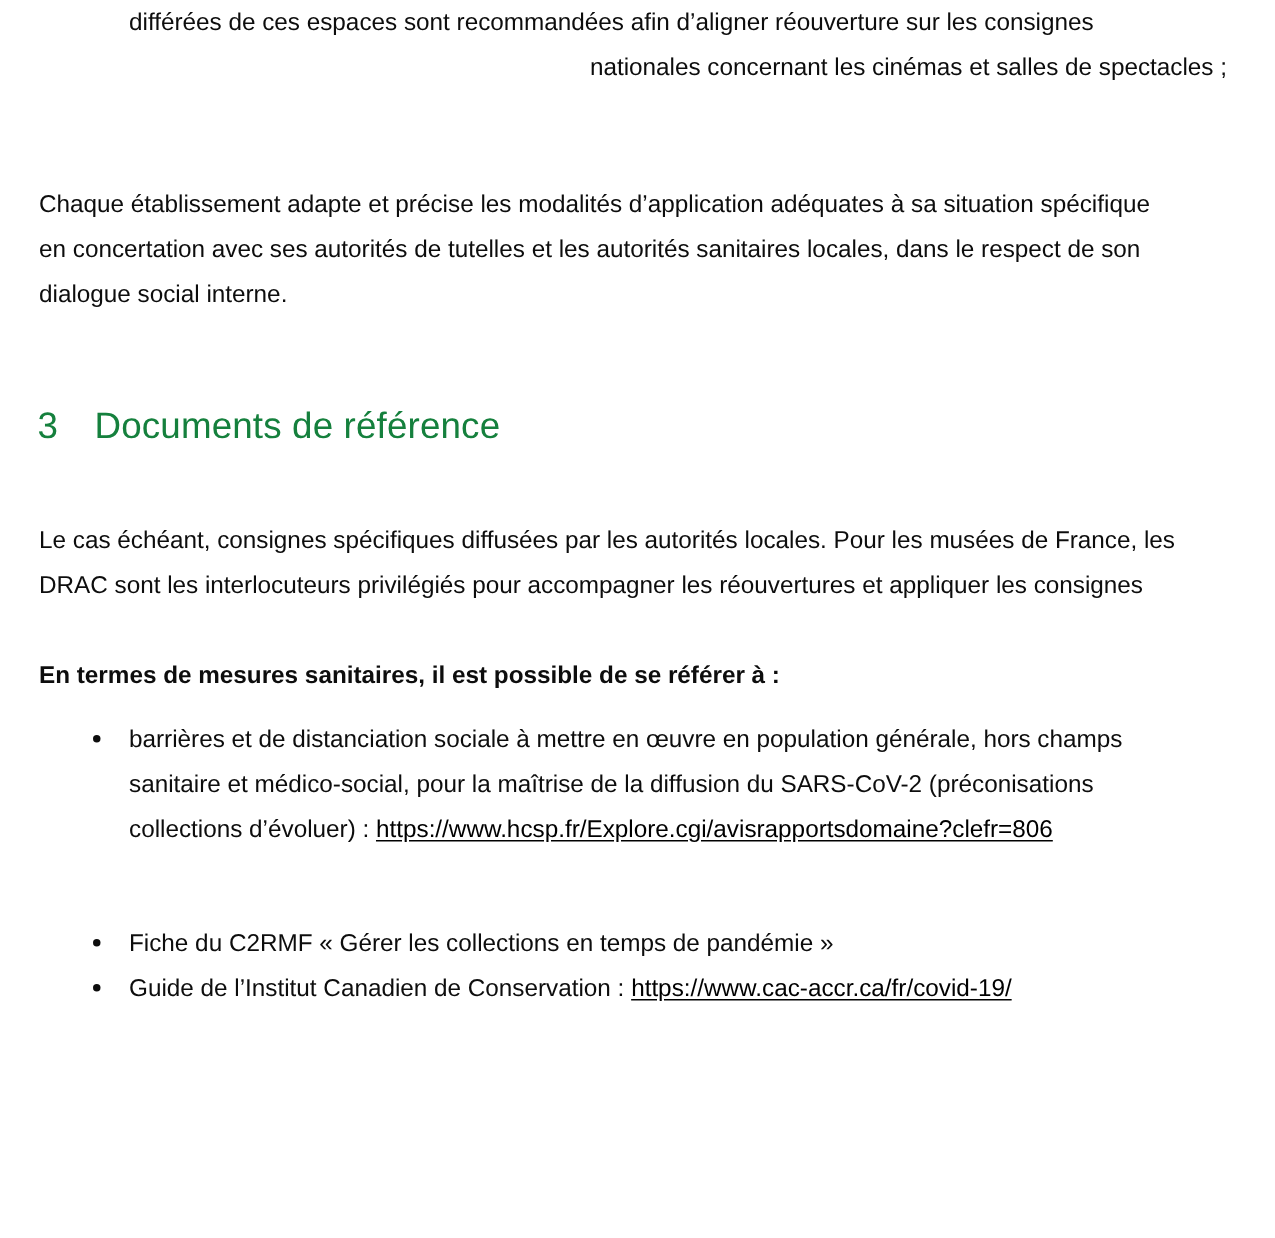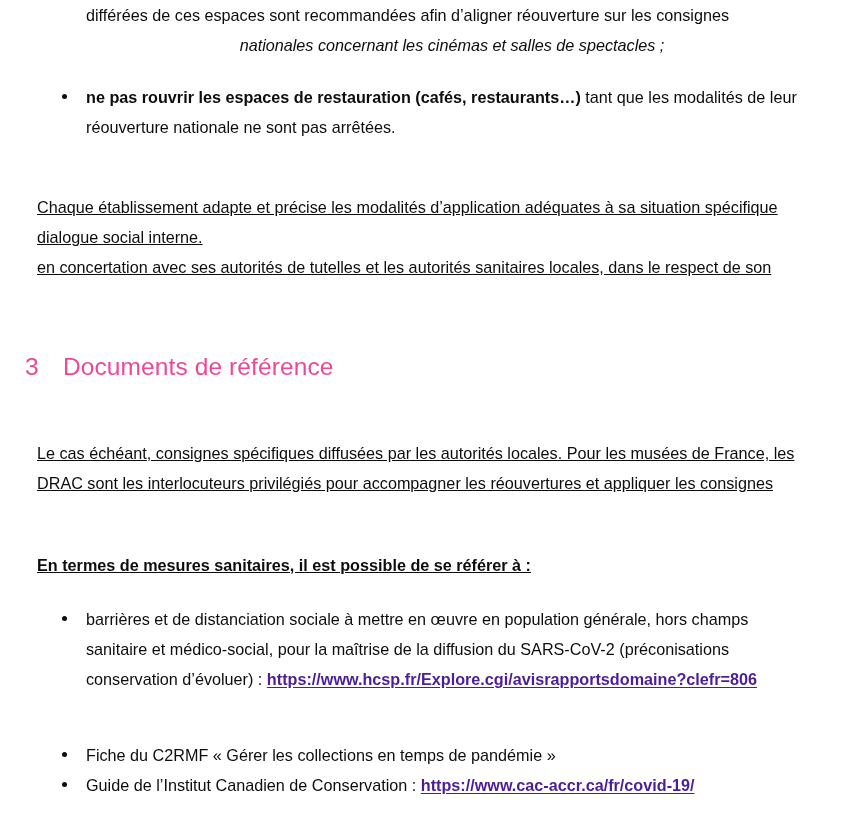--- a/index.html
+++ b/index.html
@@ -22,36 +22,35 @@
   .page {
     position: relative;
     width: 850px;
     height: 825px;
     box-sizing: border-box;
     padding: 0 32px 0 25px;
   }
 
   
   .para {
-    margin: 12px;
+    margin: 1px;
     text-align: justify;
     text-justify: inter-word;
     line-height: 30px;
-    text-decoration: underline;
   }
   .para.bold { font-weight: bold; }
 
   
   .cont-para {
     margin: 0;
     padding-left: 61px;
     text-align: justify;
     line-height: 30px;
   }
-  .cont-para .lastline { text-align: center; font-style: italic; }
+  .cont-para .lastline { text-align: right; }
 
   
   ul.bullets {
     margin: 0;
     padding: 0;
     list-style: none;
   }
   ul.bullets > li {
     position: relative;
     padding-left: 61px;
@@ -71,35 +70,34 @@
     background: #0d0d0d;
   }
   li .lastline, .para .lastline { text-align: left; }
 
   
   .h1 {
     margin: 0;
     font-weight: normal;
     font-size: 24.5px;
     line-height: 34px;
-    color: #ec4899;
+    color: #15803d;
     letter-spacing: 0.1px;
   }
   .h1 .num {
     display: inline-block;
     width: 38px;
   }
 
   
   a.lnk, .lnk {
-    color: #4c1d95;
+    color: #000000;
     text-decoration: underline;
     text-underline-offset: 2px;
     word-break: break-all;
-    font-weight: bold;
   }
 
   
   .sp-12 { height: 12px; }
   .sp-18 { height: 18px; }
   .sp-22 { height: 22px; }
   .sp-28 { height: 28px; }
   .sp-30 { height: 30px; }
   .sp-38 { height: 38px; }
 
@@ -110,33 +108,27 @@
 
 <div class="page">
 
   <div class="cont-para">
     <span class="block">différées de ces espaces sont recommandées afin d’aligner réouverture sur les consignes</span>
     <span class="block lastline">nationales concernant les cinémas et salles de spectacles ;</span>
   </div>
 
   <div class="sp-22"></div>
 
-  <ul class="bullets">
-    <li>
-      <span class="block"><b>ne pas rouvrir les espaces de restauration (cafés, restaurants…)</b><span> tant que les modalités de leur</span></span>
-      <span class="block lastline">réouverture nationale ne sont pas arrêtées.</span>
-    </li>
-  </ul>
 
   <div class="sp-38"></div>
 
   <p class="para">
     <span class="block">Chaque établissement adapte et précise les modalités d’application adéquates à sa situation spécifique</span>
+    <span class="block">en concertation avec ses autorités de tutelles et les autorités sanitaires locales, dans le respect de son</span>
     <span class="block lastline">dialogue social interne.</span>
-    <span class="block">en concertation avec ses autorités de tutelles et les autorités sanitaires locales, dans le respect de son</span>
   </p>
 
   <div class="sp-38"></div>
   <div class="sp-18"></div>
 
   <h1 class="h1">
     <span class="num">3</span><span>Documents de référence</span>
   </h1>
 
   <div class="sp-30"></div>
@@ -150,21 +142,21 @@
   <div class="sp-28"></div>
 
   <p class="para bold">En termes de mesures sanitaires, il est possible de se référer à :</p>
 
   <div class="sp-12"></div>
 
   <ul class="bullets">
     <li>
       <span class="block">barrières et de distanciation sociale à mettre en œuvre en population générale, hors champs</span>
       <span class="block">sanitaire et médico-social, pour la maîtrise de la diffusion du SARS-CoV-2 (préconisations</span>
-      <span class="block lastline"><span>conservation d’évoluer) : </span><a class="lnk" href="#">https://www.hcsp.fr/Explore.cgi/avisrapportsdomaine?clefr=806</a></span>
+      <span class="block lastline"><span>collections d’évoluer) : </span><a class="lnk" href="#">https://www.hcsp.fr/Explore.cgi/avisrapportsdomaine?clefr=806</a></span>
     </li>
   </ul>
 
   <div class="sp-28"></div>
 
 
   <div class="sp-18"></div>
 
   <ul class="bullets">
     <li>

